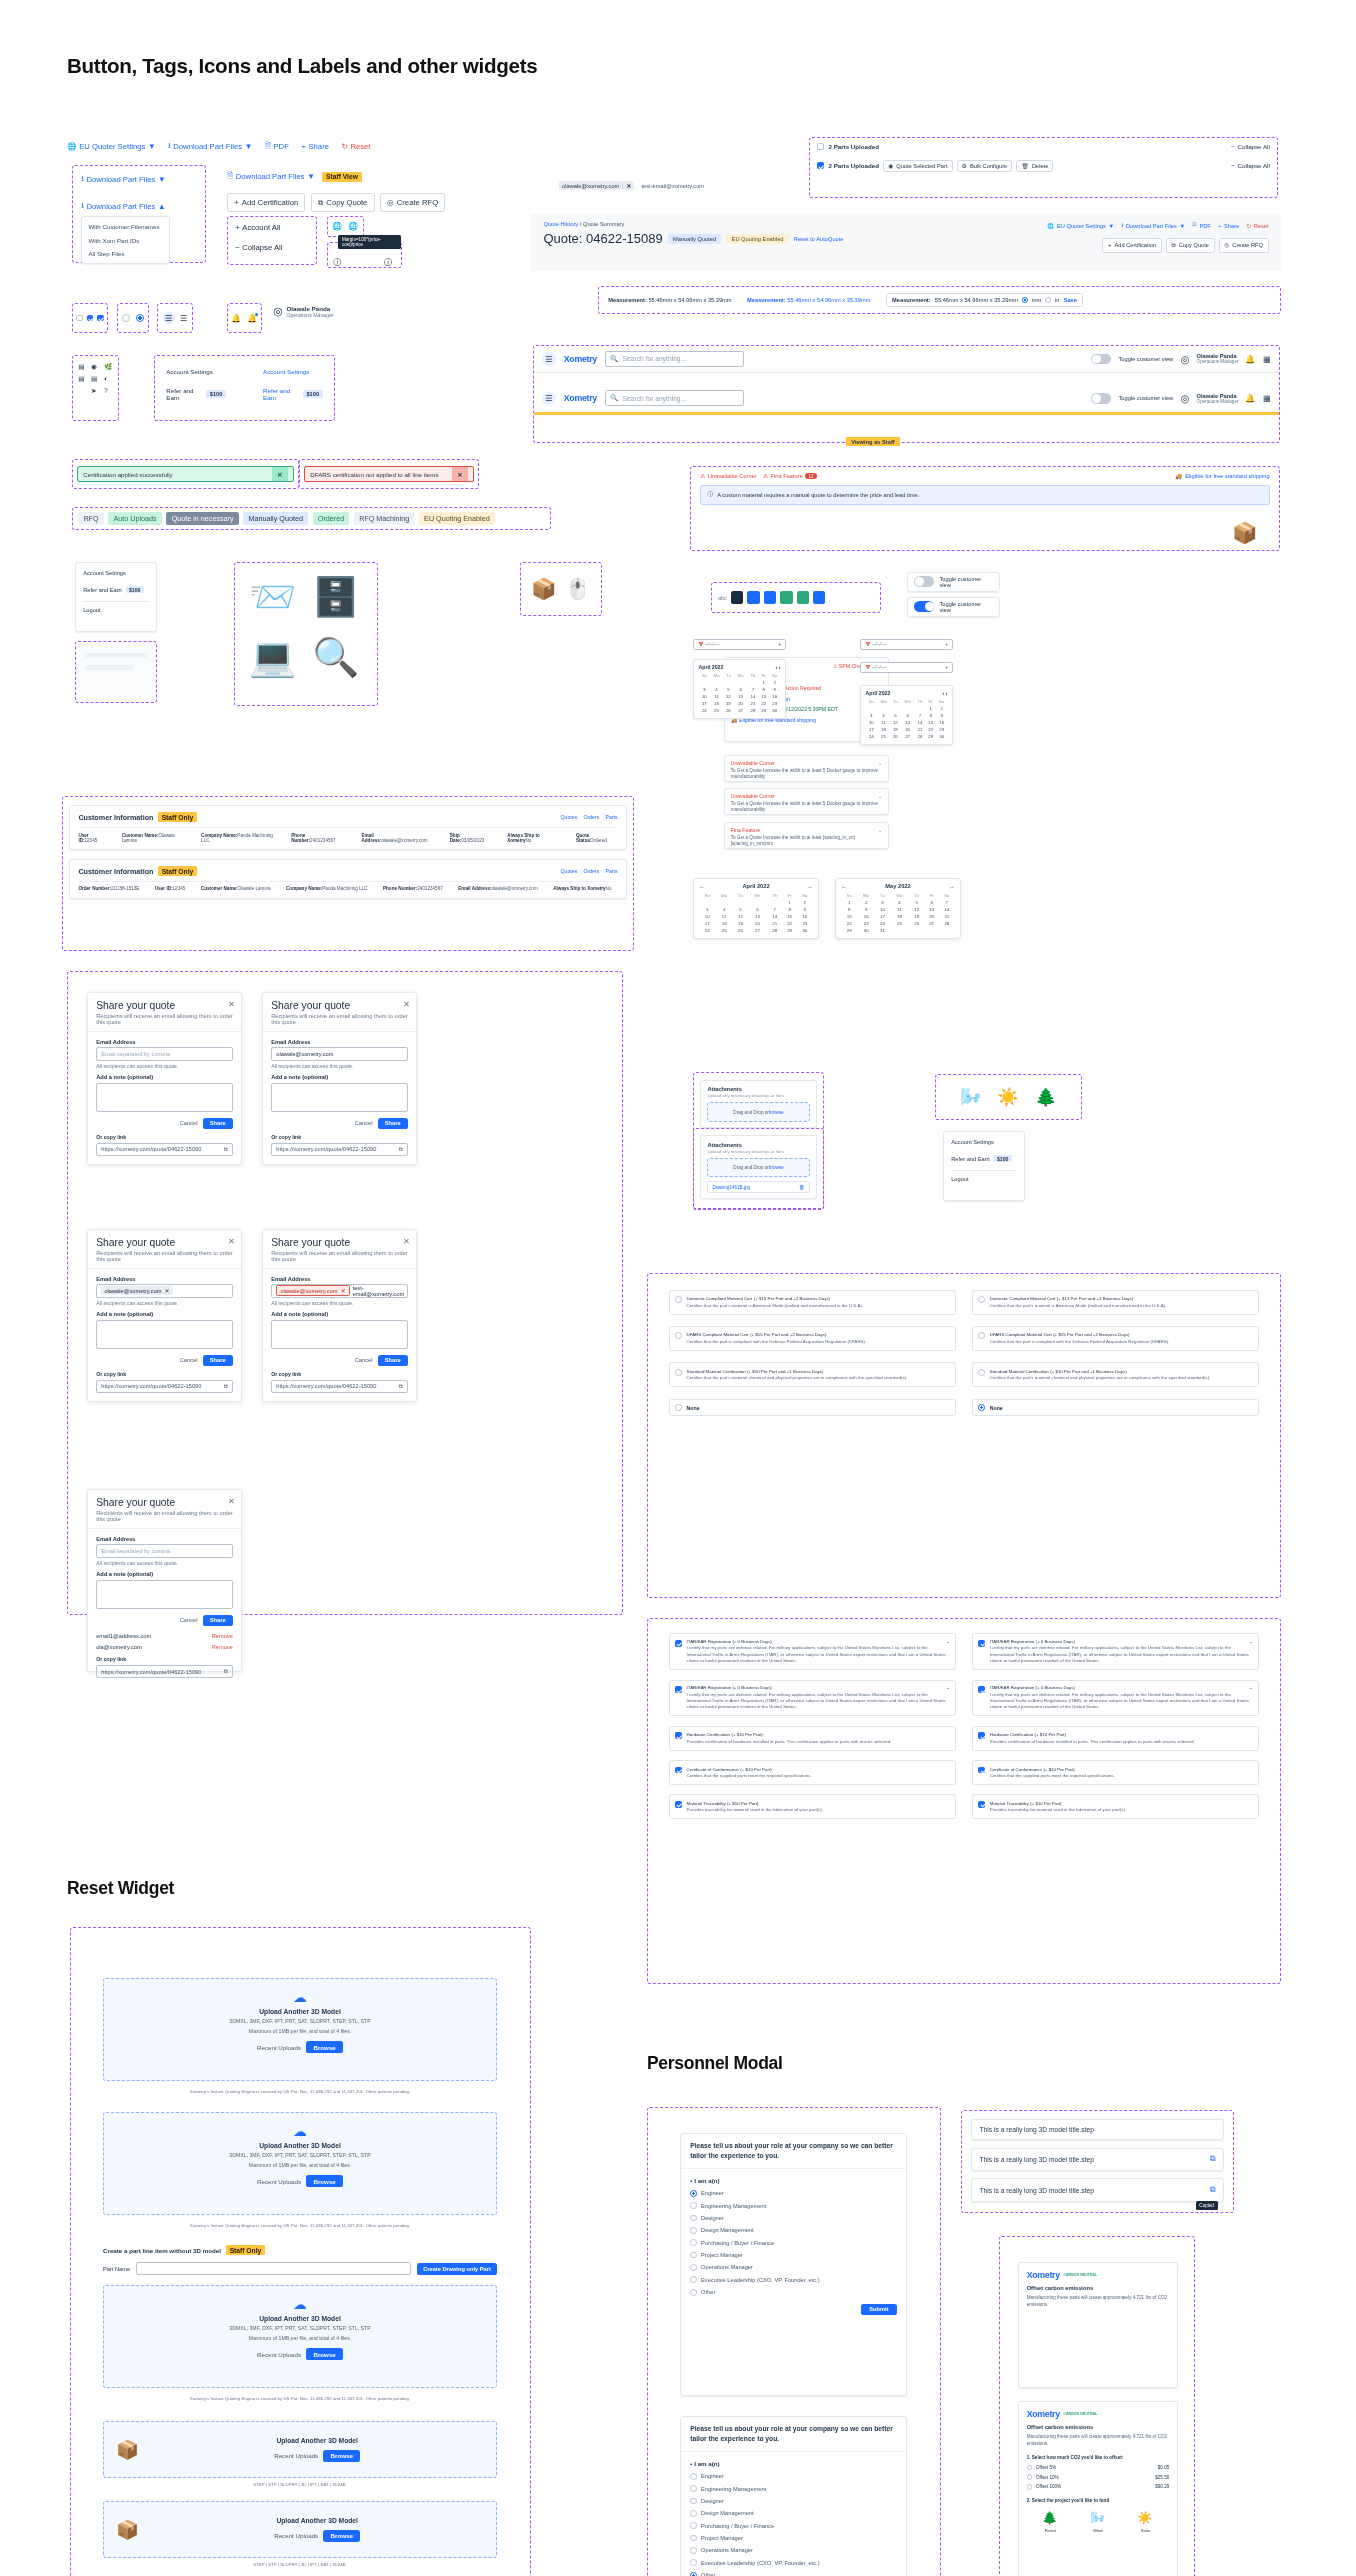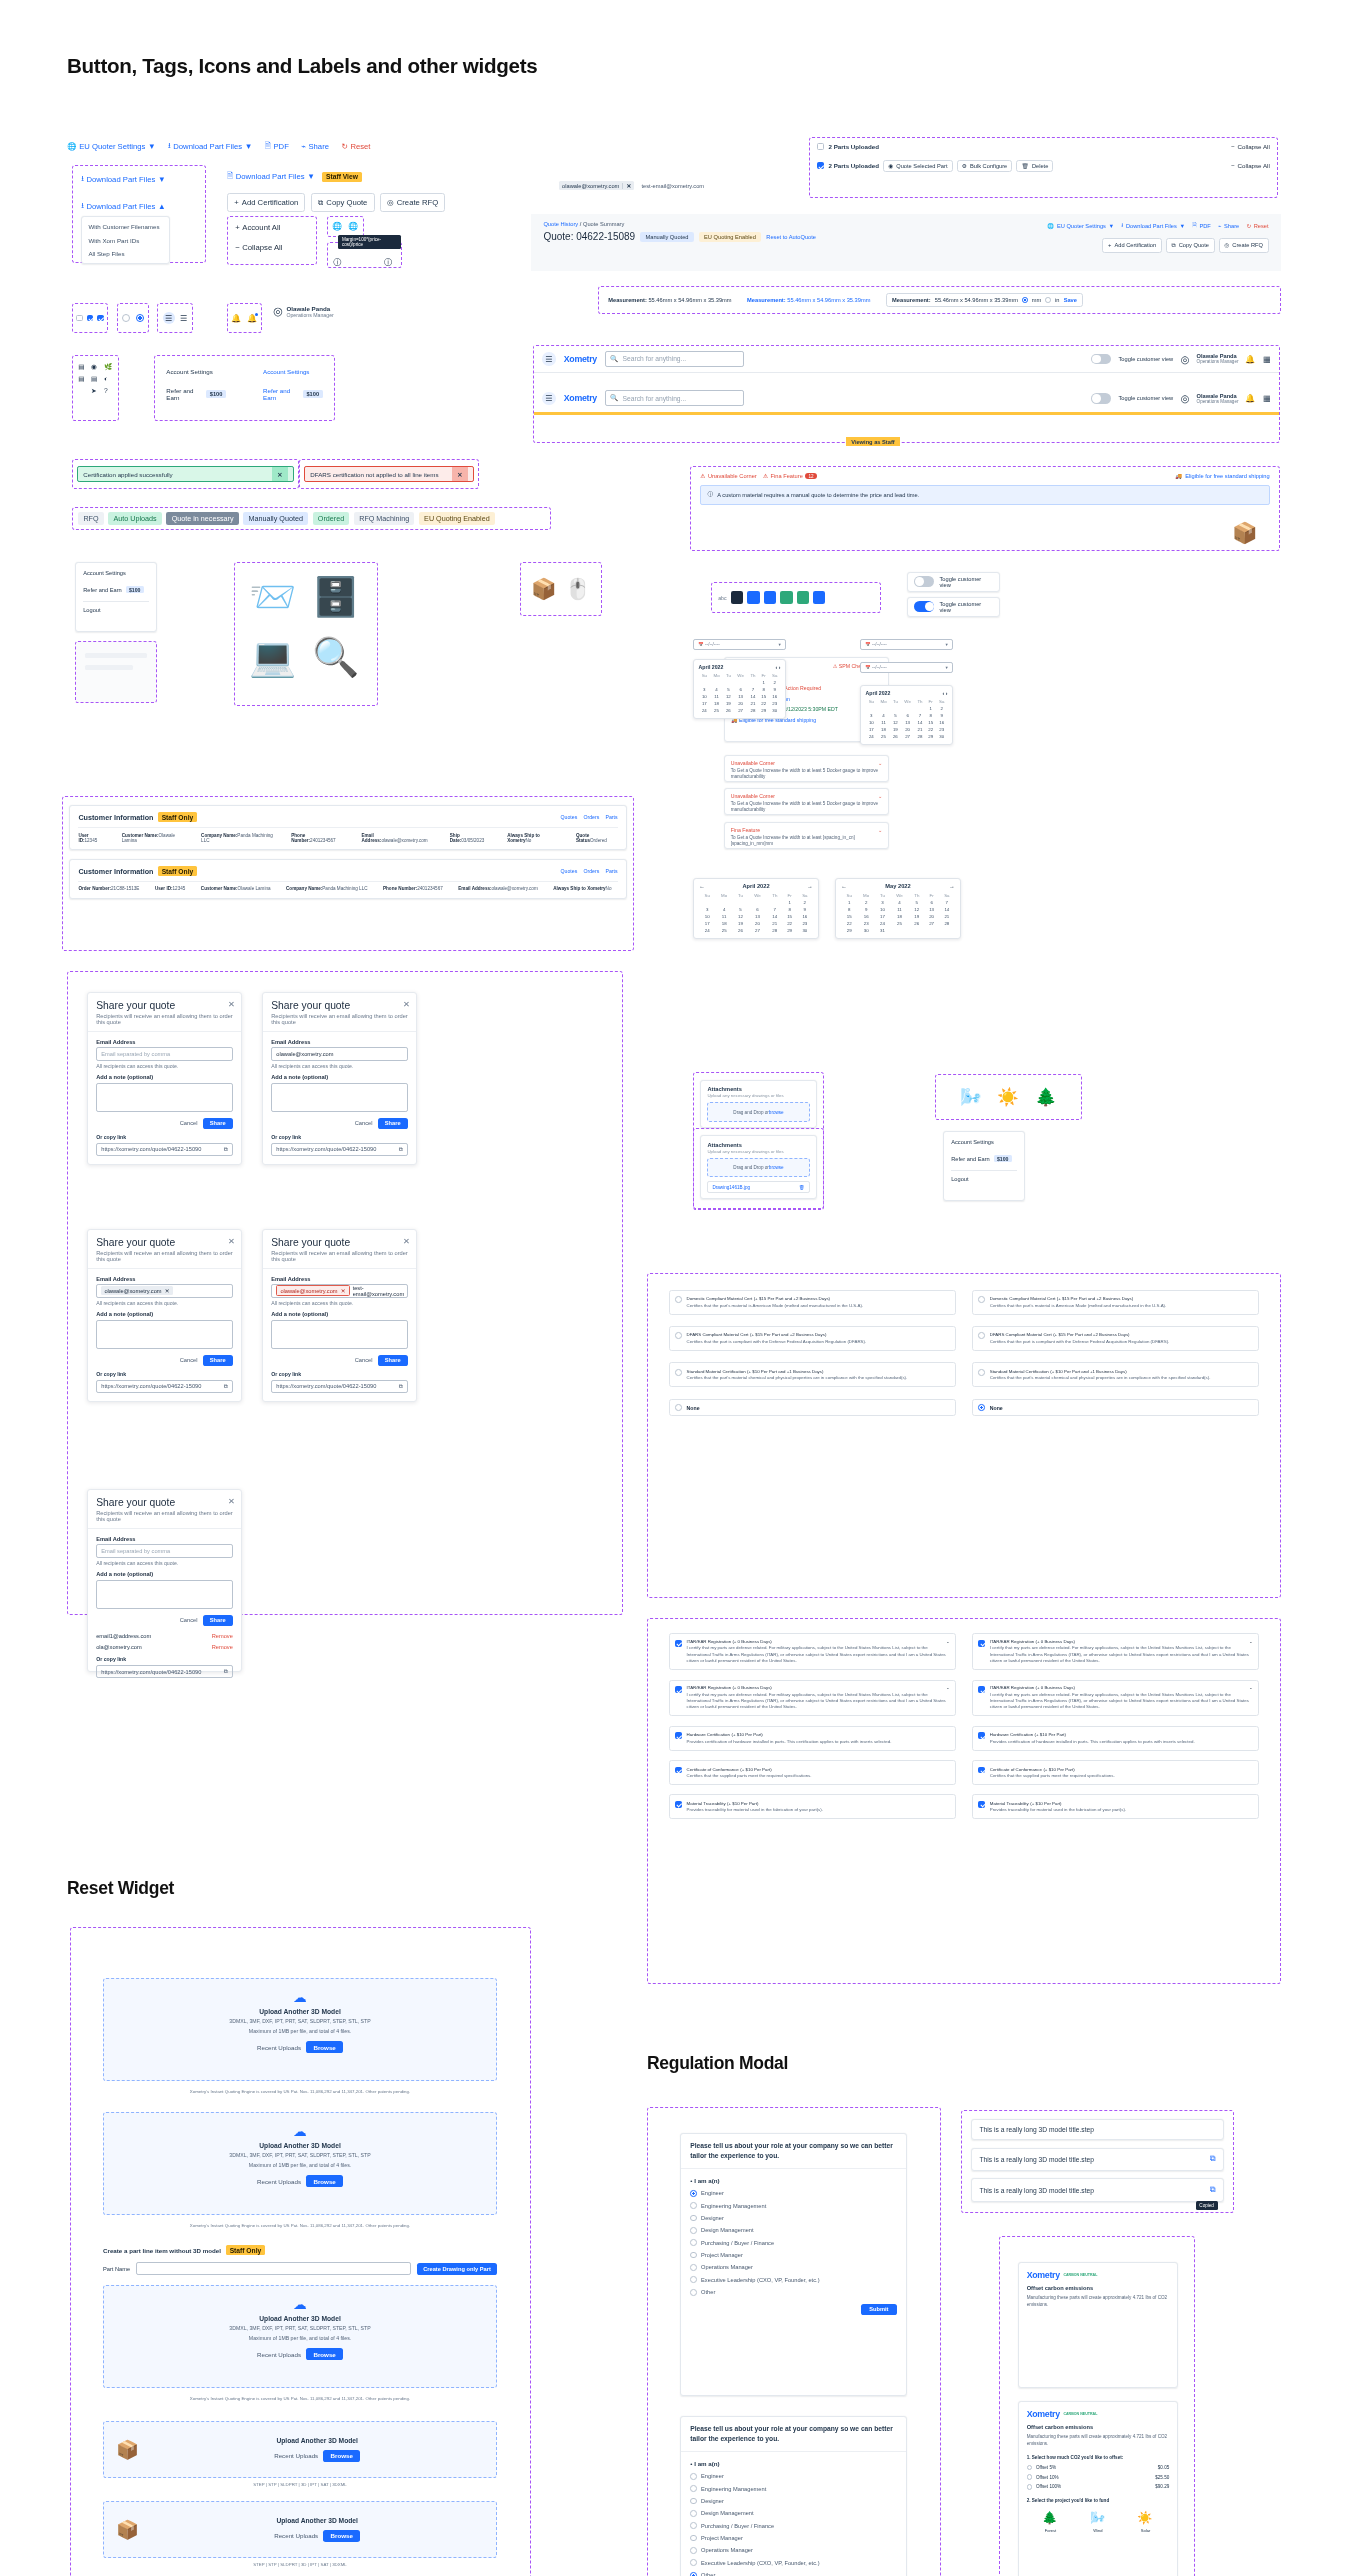--- a/index.html
+++ b/index.html
@@ -327,21 +327,21 @@
 
 <div class="abs" style="left:531px;top:214px;width:750px;height:57px;background:#f6f8fa;">
   <div style="padding:7.2px 12.4px;display:flex;justify-content:space-between;align-items:flex-start;">
     <div>
       <div style="font-size:5.7px;">
         <span class="link">Quote History</span>
         <span>/</span>
         <span style="color:#46576d;">Quote Summary</span>
       </div>
       <div style="display:flex;align-items:center;gap:5.2px;margin-top:4.1px;">
-        <span style="font-size:10px;font-weight:400;color:#1b2a3d;">Quote: 04622-15089</span>
+        <span style="font-size:13px;font-weight:400;color:#1b2a3d;">Quote: 04622-15089</span>
         <span class="tag t-blue" style="font-size:5.7px;">Manually Quoted</span>
         <span class="tag t-cream" style="font-size:5.7px;">EU Quoting Enabled</span>
         <span class="link" style="font-size:5.7px;">Reset to AutoQuote</span>
       </div>
     </div>
     <div style="text-align:right;">
       <div style="display:flex;gap:7.2px;justify-content:flex-end;">
         <span class="tb" style="font-size:5.7px;">🌐 <span>EU Quoter Settings</span> ▼</span>
         <span class="tb" style="font-size:5.7px;">⭳ <span>Download Part Files</span> ▼</span>
         <span class="tb" style="font-size:5.7px;">🗎 <span>PDF</span></span>
@@ -1190,21 +1190,21 @@
   <div style="flex:1;text-align:center;">
     <div style="font-size:6.7px;font-weight:700;">Upload Another 3D Model</div>
     <div style="display:flex;justify-content:center;gap:5.2px;align-items:center;margin-top:5.2px;">
       <span style="font-size:6.2px;color:#46576d;">Recent Uploads</span>
       <span class="btn-primary" style="font-size:6.2px;padding:2.6px 7.2px;">Browse</span>
     </div>
   </div>
 </div>
 <div class="abs" style="left:103px;top:2562px;width:394px;text-align:center;font-size:4.4px;color:#6b7a8d;">STEP | STP | SLDPRT | 3D | IPT | SAT | 3DXML</div>
 
-<div class="abs sec-title" style="left:647px;top:2053px;font-size:17.5px;">Regulation Modal</div>
+<div class="abs sec-title" style="left:647px;top:2053px;font-size:17.5px;">Personnel Modal</div>
 <div class="abs dash" style="left:647px;top:2107px;width:294px;height:639px;"></div>
 
 <div class="abs card" style="left:680px;top:2133px;width:227px;height:263px;">
   <div style="padding:7.2px 9.3px;border-bottom:0.5px solid #eceff3;font-size:6.7px;font-weight:700;line-height:1.5;">Please tell us about your role at your company so we can better tailor the experience to you.</div>
   <div style="padding:7.2px 9.3px;">
     <div style="font-size:6.2px;font-weight:700;margin-bottom:6.2px;">• <span>I am a(n)</span></div>
     <div style="display:flex;align-items:center;gap:4.1px;margin-bottom:5.7px;">
         <span class="radio on" style="margin:0;"></span>
         <span style="font-size:5.7px;color:#46576d;">Engineer</span>
       </div>

